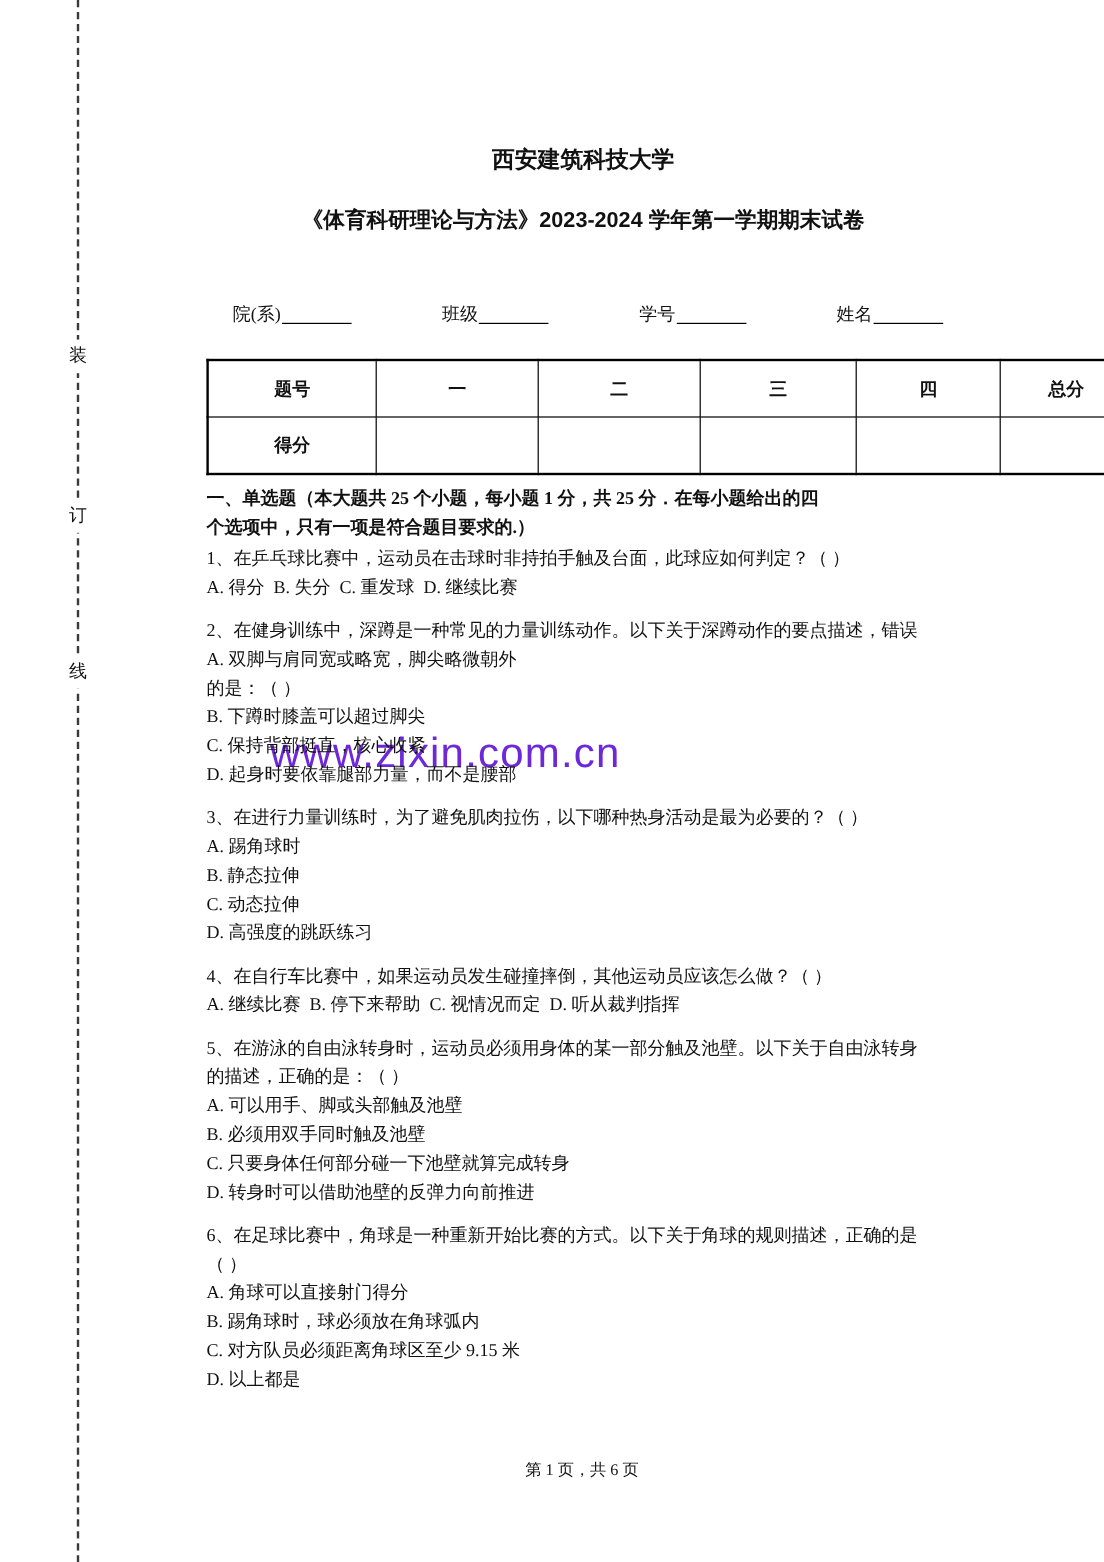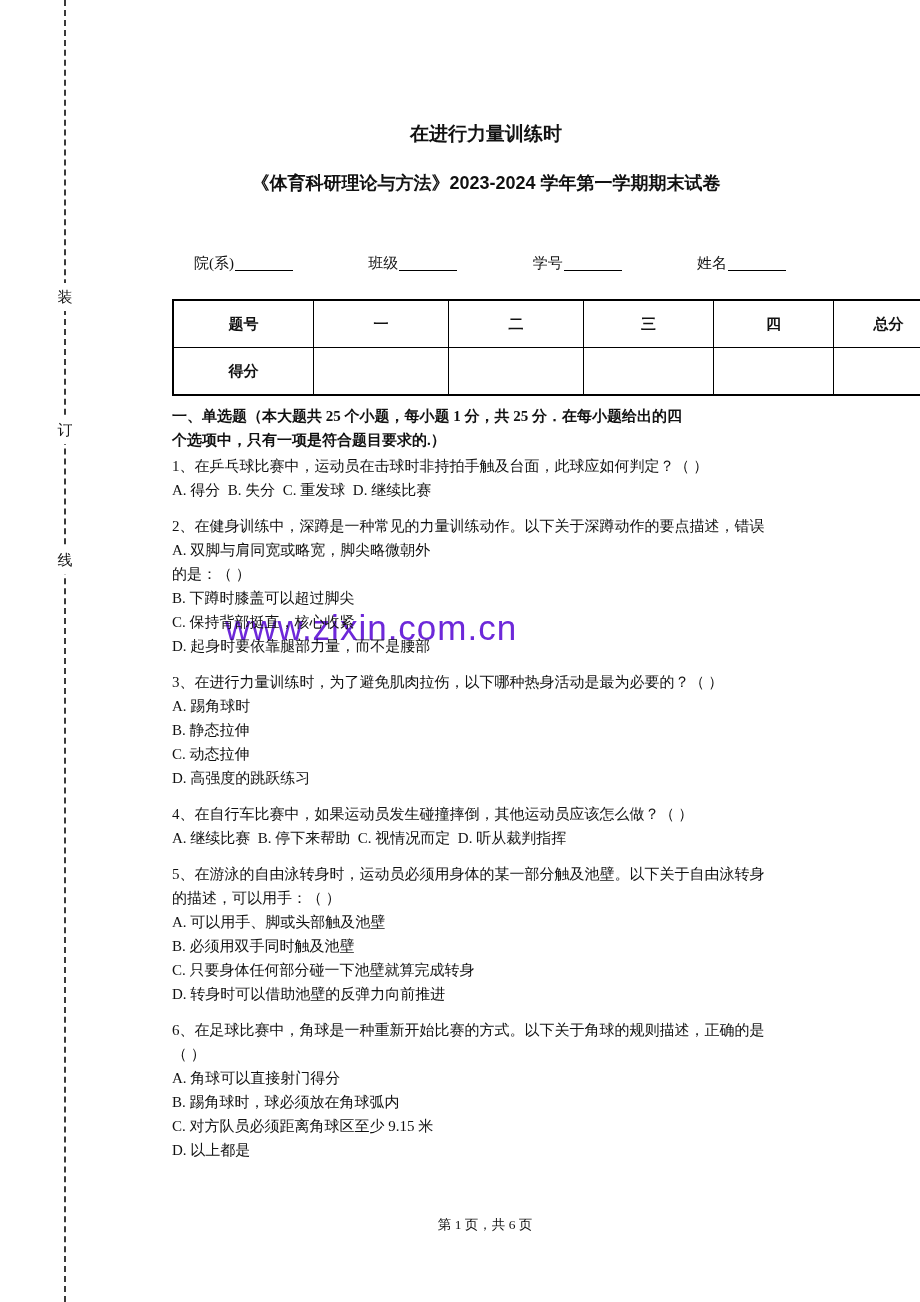--- a/index.html
+++ b/index.html
@@ -129,21 +129,21 @@
 
   <div class="binding-line"></div>
   <span class="binding-char" style="top:283px">装</span>
   <span class="binding-char" style="top:416px">订</span>
   <span class="binding-char" style="top:546px">线</span>
 
   <div class="watermark">www.zixin.com.cn</div>
 
   <div class="content">
 
-    <div class="title-university">在进行力量训练时</div>
+    <div class="title-university">西安建筑科技大学</div>
     <div class="title-exam">《体育科研理论与方法》2023-2024 学年第一学期期末试卷</div>
 
     <div class="student-row">
       <span class="student-field"><span>院(系)</span><span class="blank"></span></span>
       <span class="student-field"><span>班级</span><span class="blank"></span></span>
       <span class="student-field"><span>学号</span><span class="blank"></span></span>
       <span class="student-field"><span>姓名</span><span class="blank"></span></span>
     </div>
 
     <table class="score-table">
@@ -194,21 +194,21 @@
       <div class="q-line">D. 高强度的跳跃练习</div>
     </div>
 
     <div class="question">
       <div class="q-line">4、在自行车比赛中，如果运动员发生碰撞摔倒，其他运动员应该怎么做？（ ）</div>
       <div class="q-line">A. 继续比赛  B. 停下来帮助  C. 视情况而定  D. 听从裁判指挥</div>
     </div>
 
     <div class="question">
       <div class="q-line">5、在游泳的自由泳转身时，运动员必须用身体的某一部分触及池壁。以下关于自由泳转身</div>
-      <div class="q-line">的描述，可以用手：（ ）</div>
+      <div class="q-line">的描述，正确的是：（ ）</div>
       <div class="q-line">A. 可以用手、脚或头部触及池壁</div>
       <div class="q-line">B. 必须用双手同时触及池壁</div>
       <div class="q-line">C. 只要身体任何部分碰一下池壁就算完成转身</div>
       <div class="q-line">D. 转身时可以借助池壁的反弹力向前推进</div>
     </div>
 
     <div class="question">
       <div class="q-line">6、在足球比赛中，角球是一种重新开始比赛的方式。以下关于角球的规则描述，正确的是</div>
       <div class="q-line">（ ）</div>
       <div class="q-line">A. 角球可以直接射门得分</div>

